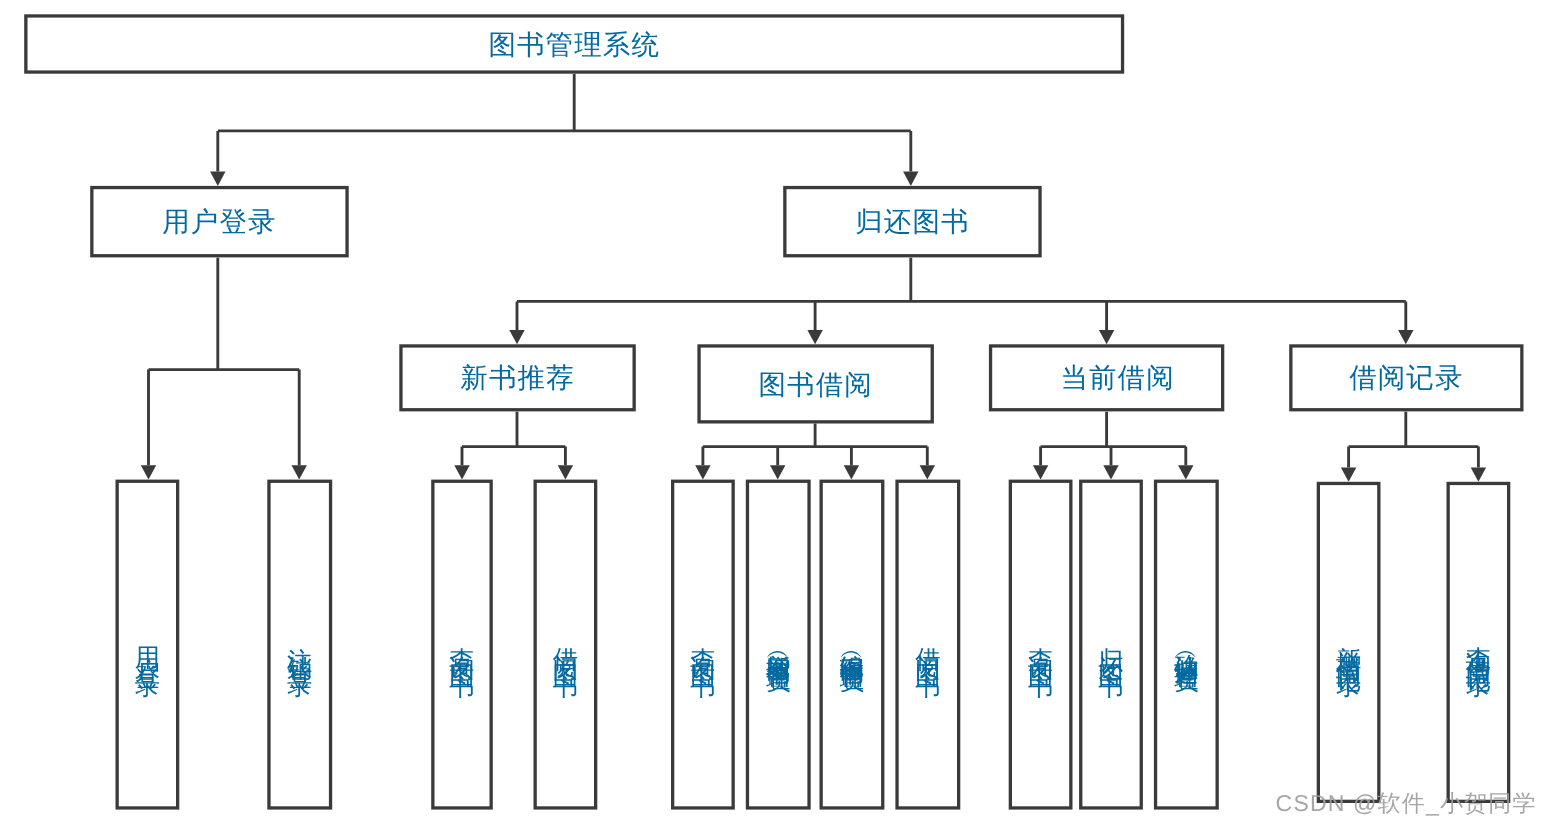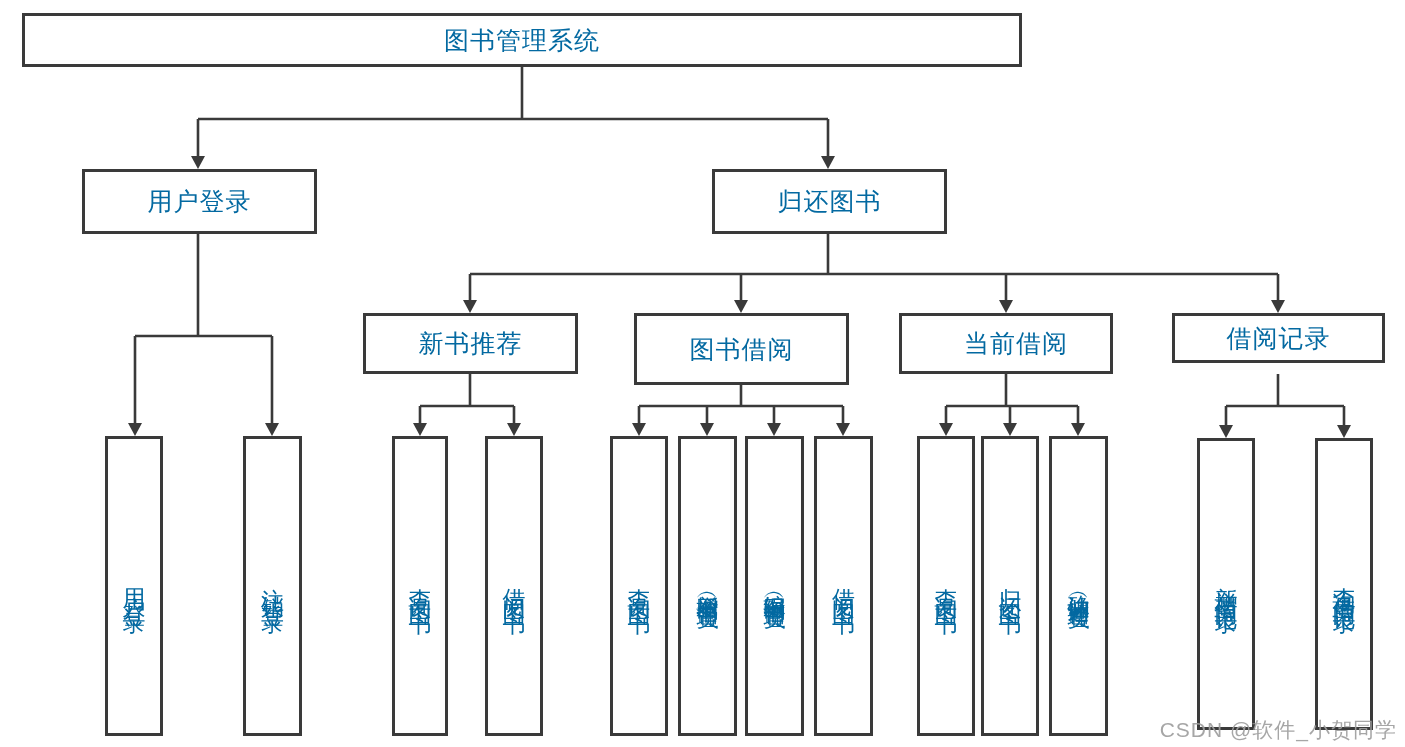--- a/index.html
+++ b/index.html
@@ -97,21 +97,21 @@
   </svg>
 
   <div class="node h-node" style="left:22px; top:13px; width:1000px; height:54px;">图书管理系统</div>
 
   <div class="node h-node" style="left:82px; top:169px; width:235px; height:65px;">用户登录</div>
   <div class="node h-node" style="left:712px; top:169px; width:235px; height:65px;">归还图书</div>
 
   <div class="node h-node" style="left:363px; top:313px; width:215px; height:61px;">新书推荐</div>
   <div class="node h-node" style="left:634px; top:313px; width:215px; height:72px;">图书借阅</div>
   <div class="node h-node" style="left:899px; top:313px; width:214px; height:61px;padding-left:20px;">当前借阅</div>
-  <div class="node h-node" style="left:1172px; top:313px; width:213px; height:50px;">借阅记录</div>
+  <div class="node h-node" style="left:1172px; top:313px; width:213px; height:61px;">借阅记录</div>
 
   <div class="node v-node v-short" style="left:105px; top:436px; width:58px; height:300px;">用户登录</div>
   <div class="node v-node v-short" style="left:243px; top:436px; width:59px; height:300px;">注销登录</div>
 
   <div class="node v-node v-short" style="left:392px; top:436px; width:56px; height:300px;">查询图书</div>
   <div class="node v-node v-short" style="left:485px; top:436px; width:58px; height:300px;">借阅图书</div>
 
   <div class="node v-node v-short" style="left:610px; top:436px; width:58px; height:300px;">查询图书</div>
   <div class="node v-node v-long" style="left:678px; top:436px; width:59px; height:300px;">新增图书（管理员）</div>
   <div class="node v-node v-long" style="left:745px; top:436px; width:59px; height:300px;">编辑图书（管理员）</div>

